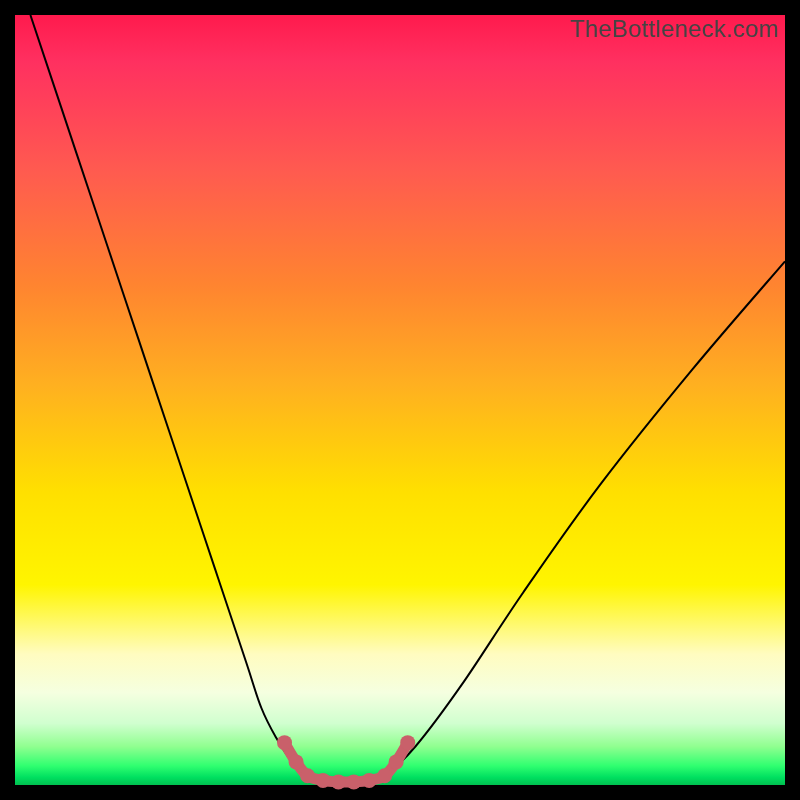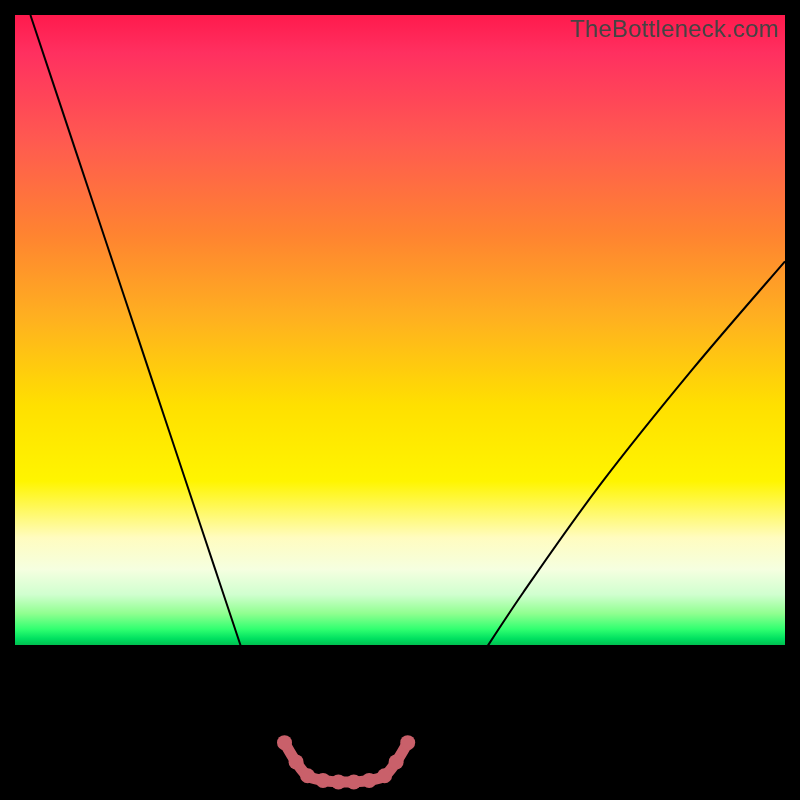--- a/index.html
+++ b/index.html
@@ -9,21 +9,21 @@
     height: 800px;
     background: #000;
     overflow: hidden;
     font-family: Arial, Helvetica, sans-serif;
   }
   .frame {
     position: absolute;
     left: 15px;
     top: 15px;
     width: 770px;
-    height: 630px;
+    height: 770px;
     background: linear-gradient(to bottom,
       #ff1a4d 0%,
       #ff3060 6%,
       #ff5a50 20%,
       #ff8430 35%,
       #ffb020 48%,
       #ffe000 62%,
       #fff500 74%,
       #fffcc0 83%,
       #f5ffe0 88%,

